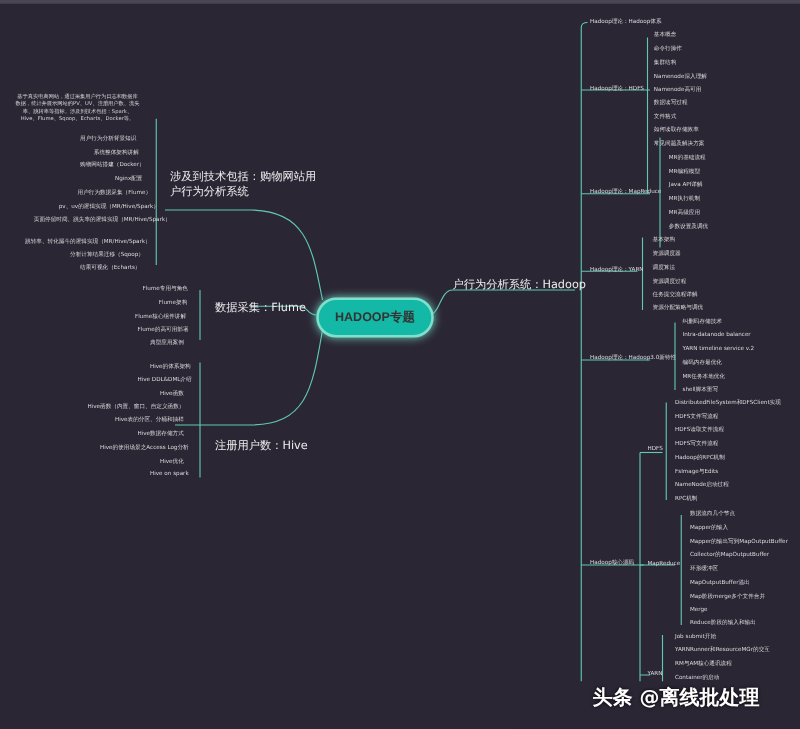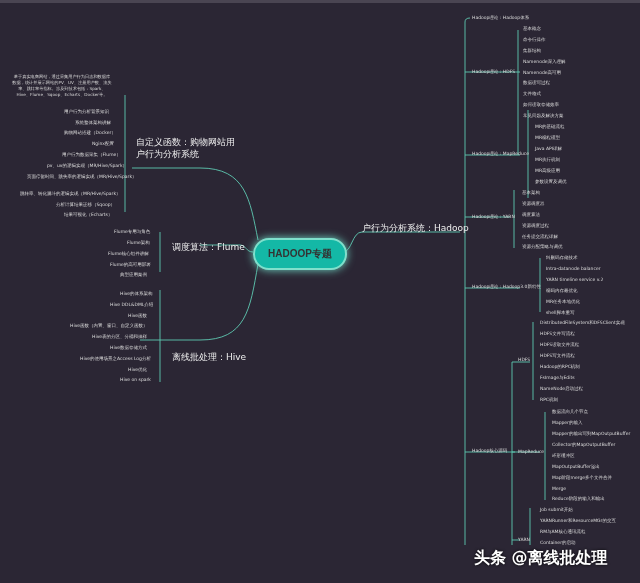--- a/index.html
+++ b/index.html
@@ -55,24 +55,24 @@
   <path d="M160 245 L160 232"></path>
     <path d="M160 245 L160 272"></path>
   <path d="M160 340 L160 290"></path>
     <path d="M160 340 L160 382"></path>
 </svg>
 
 <div class="center">HADOOP专题</div>
 
 <div class="t branch" style="left:362px;top:224px;">户行为分析系统：Hadoop</div>
 
-<div class="t branch" style="left:136px;top:138px;">自定义函数：购物网站用</div>
+<div class="t branch" style="left:136px;top:138px;">涉及到技术包括：购物网站用</div>
 <div class="t branch" style="left:136px;top:150px;">户行为分析系统</div>
-<div class="t branch" style="left:172px;top:243px;">调度算法：Flume</div>
-<div class="t branch" style="left:172px;top:353px;">离线批处理：Hive</div>
+<div class="t branch" style="left:172px;top:243px;">数据采集：Flume</div>
+<div class="t branch" style="left:172px;top:353px;">注册用户数：Hive</div>
 
 <div class="note">基于真实电商网站，通过采集用户行为日志和数据库数据，统计并展示网站的PV、UV、注册用户数、流失率、跳转率等指标。涉及到技术包括：Spark、Hive、Flume、Sqoop、Echarts、Docker等。</div>
 
 <div class="t leaf" style="left:64px;top:110px;">用户行为分析背景知识</div>
 <div class="t leaf" style="left:75px;top:121px;">系统整体架构讲解</div>
 <div class="t leaf" style="left:64px;top:131px;">购物网站搭建（Docker）</div>
 <div class="t leaf" style="left:92px;top:142px;">Nginx配置</div>
 <div class="t leaf" style="left:62px;top:153px;">用户行为数据采集（Flume）</div>
 <div class="t leaf" style="left:47px;top:164px;">pv、uv的逻辑实现（MR/Hive/Spark）</div>
 <div class="t leaf" style="left:27px;top:175px;">页面停留时间、跳失率的逻辑实现（MR/Hive/Spark）</div>

